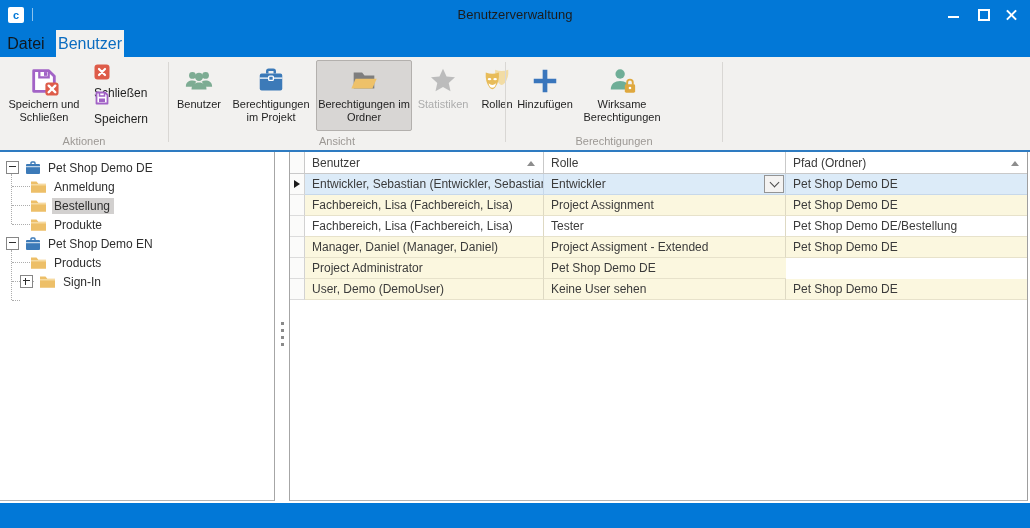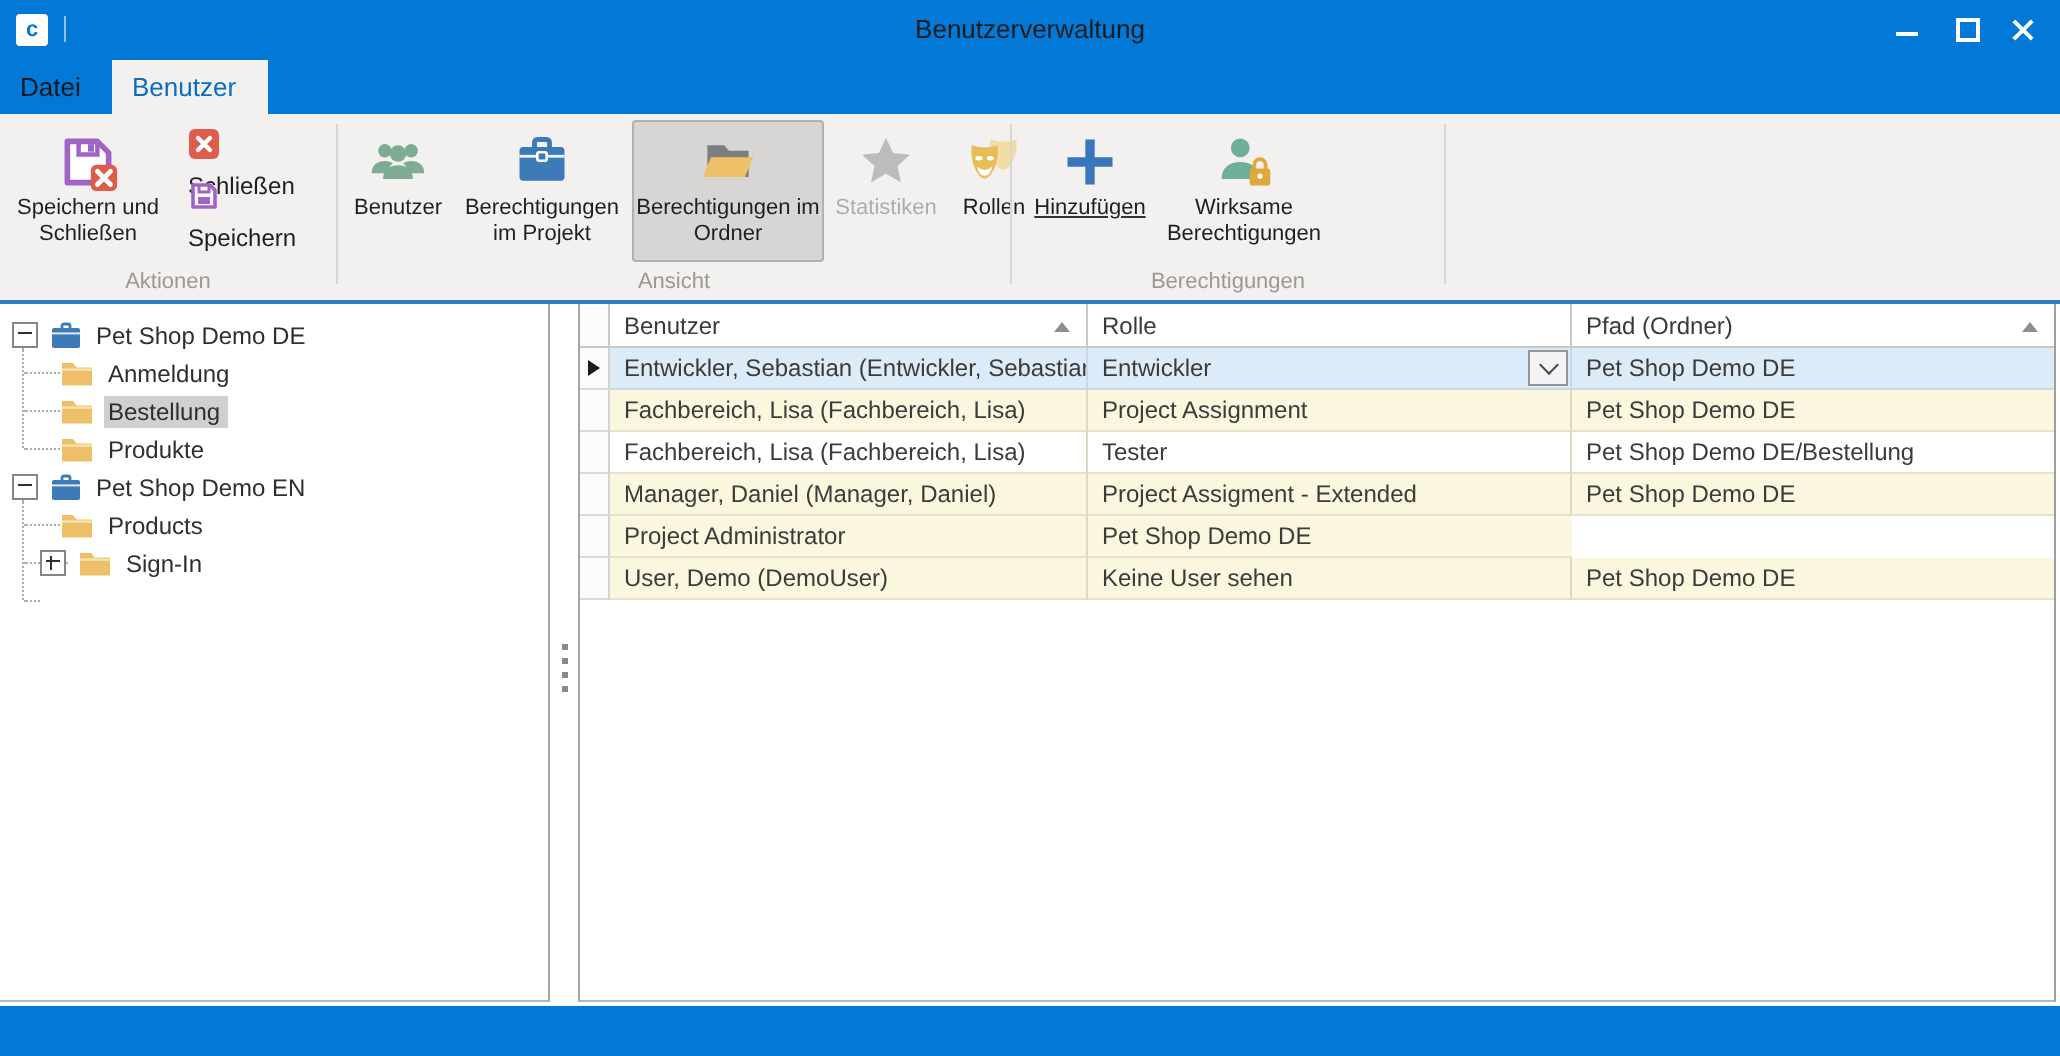--- a/index.html
+++ b/index.html
@@ -15,39 +15,39 @@
           color:#1c1c1c;font-size:13px;}
   .win-btns{position:absolute;right:4px;top:0;height:30px;display:flex;}
   .win-btn{width:29px;height:30px;position:relative;}
   .gl-min{position:absolute;left:9px;top:16px;width:11px;height:2px;background:#fff;}
   .gl-max{position:absolute;left:10px;top:9px;width:8px;height:8px;border:2px solid #fff;}
   .gl-x1,.gl-x2{position:absolute;left:8px;top:13.5px;width:13px;height:2px;background:#fff;}
   .gl-x1{transform:rotate(45deg);} .gl-x2{transform:rotate(-45deg);}
 
   
   .tabsrow{position:absolute;top:30px;left:0;width:100%;height:27px;background:#0278d7;}
-  .tab{position:absolute;top:0;height:27px;line-height:27px;font-size:13px;cursor:default;padding-left:10px;}
+  .tab{position:absolute;top:0;height:27px;line-height:27px;text-align:center;font-size:16px;cursor:default;}
   .tab-datei{left:0;width:52px;color:#10181f;}
   .tab-benutzer{left:56px;width:68px;background:#f2f1ef;color:#0b6cc0;}
 
   
   .ribbon{position:absolute;top:57px;left:0;width:100%;height:93px;background:#f2f1ef;}
   .rb-group{position:absolute;top:0;height:93px;}
   .grp-aktionen{left:0;width:168px;} .grp-ansicht{left:169px;width:336px;} .grp-berecht{left:506px;width:216px;}
   .glabel{position:absolute;bottom:3px;left:0;right:0;text-align:center;font-size:11px;color:#9c9894;}
   .rb-sep{position:absolute;top:5px;width:1px;height:80px;background:#d9d7d4;}
   .rb-row{display:flex;padding:3px 0 0 3px;gap:1px;align-items:flex-start;}
   .bigbtn{display:flex;flex-direction:column;align-items:center;padding-top:3px;height:66px;
           border:1px solid transparent;border-radius:2px;flex:none;}
   .bigbtn .bicon{height:33px;display:flex;align-items:center;justify-content:center;}
   .bigbtn .blbl{font-size:11px;line-height:13px;text-align:center;color:#1f1f1f;margin-top:1px;}
   .bigbtn.sel{background:#d8d6d4;border-color:#b3b0ad;}
   .bigbtn.dis .blbl{color:#adadad;}
   .w80{width:80px;} .w52{width:52px;} .w86{width:86px;} .w94{width:94px;} .w44{width:44px;}
-  .w58{width:58px;} .w64{width:64px;text-decoration:underline;} .w84{width:84px;}
+  .w58{width:58px;} .w64{width:64px;} .w84{width:84px;}
   .small-col{display:flex;flex-direction:column;gap:6px;padding:4px 0 0 4px;}
   .smallbtn{display:flex;gap:6px;height:20px;padding:0 4px;font-size:12px;color:#1f1f1f;flex-direction:column;}
 
   
   .accent-line{position:absolute;top:150px;left:0;width:100%;height:2px;background:#2e7bc1;}
   .treepanel{position:absolute;top:152px;left:0;width:274px;height:348px;background:#fff;
              border-right:1px solid #a6a6a6;border-bottom:1px solid #b5b5b5;}
   .splitter{position:absolute;top:152px;left:275px;width:14px;height:349px;background:#fff;}
   .dots{position:absolute;top:166px;left:0;right:0;}
   .dot{width:3px;height:3px;background:#8a8a8a;margin:4px auto;}

